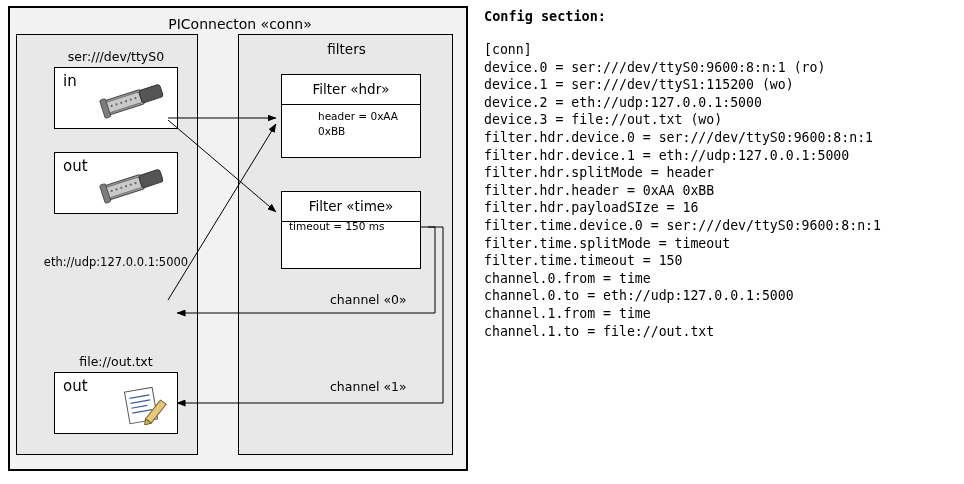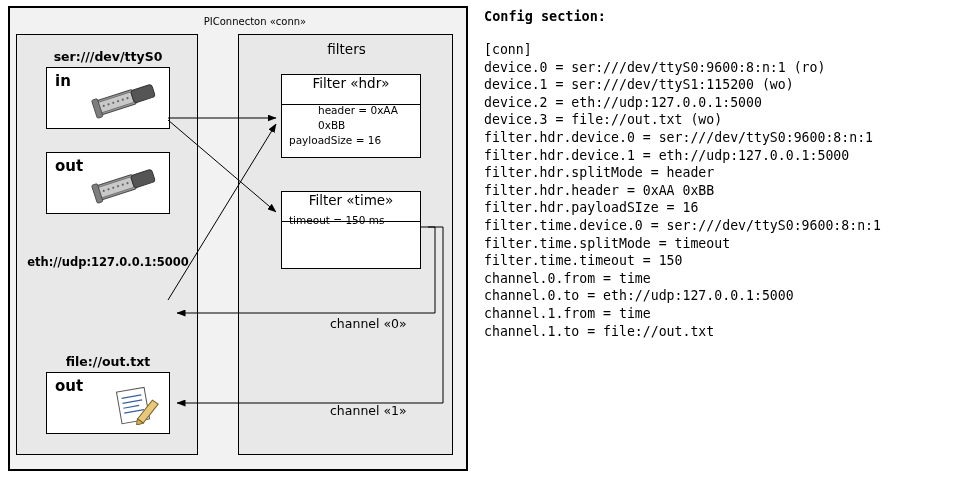--- a/index.html
+++ b/index.html
@@ -28,40 +28,38 @@
     width: 460px; height: 465px;
     background: #f2f2f2;
     border: 2px solid #000000;
     box-sizing: border-box;
   }
   .outer-title {
     position: absolute;
     left: 0; top: 8px;
     width: 460px;
     text-align: center;
-    font-size: 10px;
-    color: #000;
-    padding-left: 15px;
+    font-size: 14px;
+    color: #000;
   }
 
   
   .ports-box {
     position: absolute;
     left: 16px; top: 34px;
     width: 182px; height: 421px;
     background: #e8e8e8;
     border: 1px solid #000000;
     box-sizing: border-box;
   }
 
   .port-group {
     position: absolute;
-    left: 0;
+    left: 8px;
     width: 182px;
-    font-weight: bold;
   }
   .port-label {
     text-align: center;
     font-size: 12.5px;
     color: #000;
     margin-bottom: 3px;
     white-space: nowrap;
   }
   .port-card {
     position: relative;
@@ -110,40 +108,40 @@
   .filter-card {
     position: absolute;
     background: #ffffff;
     border: 1px solid #000000;
     box-sizing: border-box;
   }
   .filter-card-title {
     text-align: center;
     font-size: 13.5px;
     color: #000;
+    padding-top: 6px;
   }
   .filter-sep {
     position: absolute;
     left: 0;
     width: 100%;
     border-top: 1px solid #000000;
   }
   .filter-prop {
     font-size: 10.5px;
     color: #000;
     padding-left: 7px;
     line-height: 15px;
   }
 
   .channel-label {
     position: absolute;
     font-size: 12.5px;
     color: #000;
     white-space: nowrap;
-    margin-top: 24px;
   }
 
   
   .config-heading {
     position: absolute;
     left: 484px; top: 8px;
     font-family: "DejaVu Sans Mono", monospace;
     font-size: 13.5px;
     font-weight: bold;
     color: #000;
@@ -247,21 +245,20 @@
 
   </div>
 
   <div class="filters-box">
     <div class="filters-title">filters</div>
 
     <div class="filter-card" style="left:42px; top:39px; width:140px; height:84px;">
       <div class="filter-card-title">Filter «hdr»</div>
       <div class="filter-sep" style="top:29px;"></div>
       <div class="filter-prop" style="margin-top:12px;margin-left:29px;">header = 0xAA 0xBB</div>
-      <div class="filter-prop">payloadSize = 16</div>
     </div>
 
     <div class="filter-card" style="left:42px; top:156px; width:140px; height:78px;">
       <div class="filter-card-title">Filter «time»</div>
       <div class="filter-sep" style="top:29px;"></div>
       <div class="filter-prop" style="margin-top:5px;">timeout = 150 ms</div>
     </div>
   </div>
 
   <div class="channel-label" style="left:330px; top:292px;">channel «0»</div>

